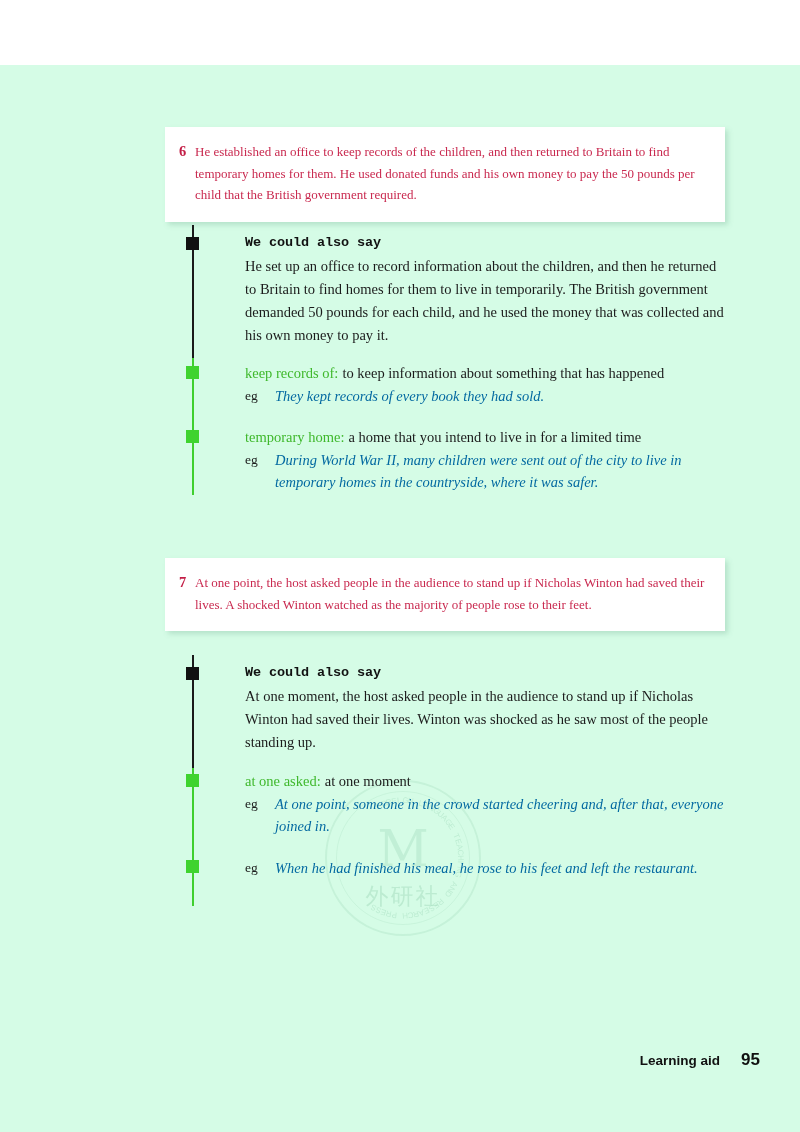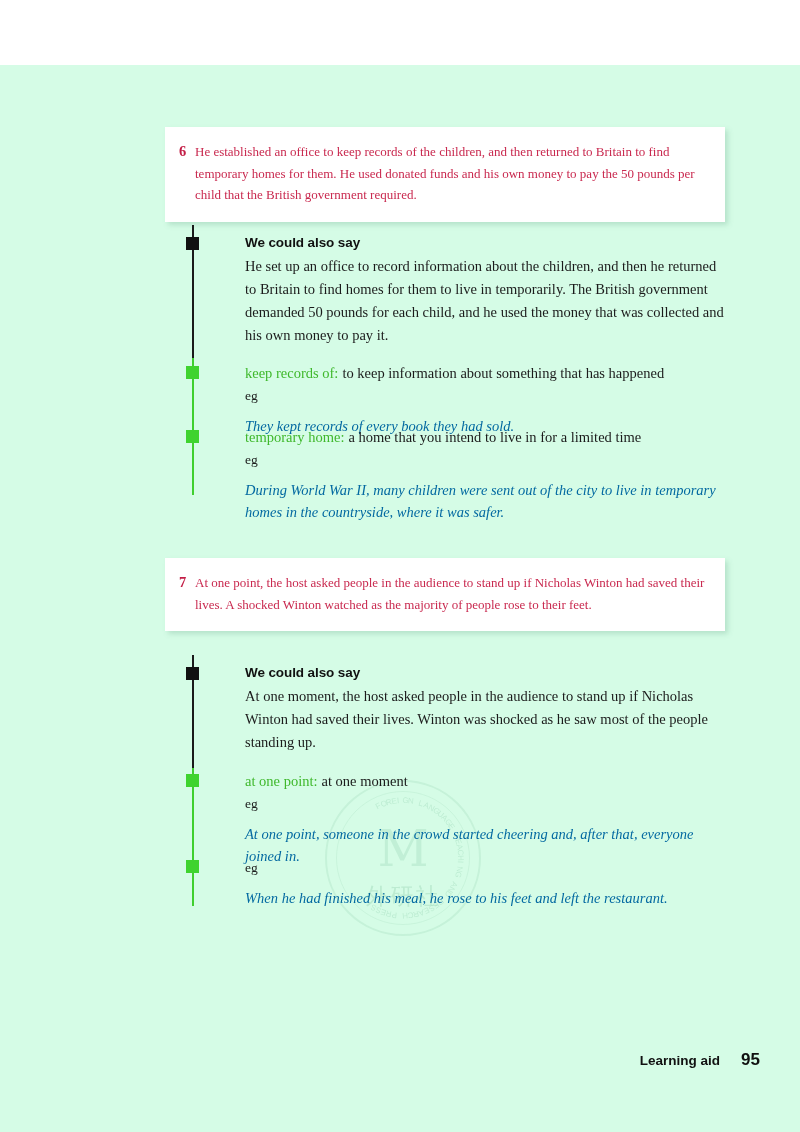--- a/index.html
+++ b/index.html
@@ -134,21 +134,21 @@
   .marker-black { background: #111111; }
   .marker-green { background: #3fd32f; }
 
   
   .block {
     position: absolute;
     left: 245px;
     width: 480px;
   }
   .block-heading {
-    font-family: Liberation Sans, sans-serif;
+    font-family: Liberation Mono, monospace;
     font-weight: bold;
     font-size: 13.5px;
     color: #111111;
     margin-bottom: 5px;
     letter-spacing: -0.1px;
   }
   .block-body {
     font-size: 14.5px;
     line-height: 23px;
     color: #1b1b1b;
@@ -161,21 +161,20 @@
   }
   .vocab-def {
     color: #1b1b1b;
     font-size: 14.5px;
     line-height: 22px;
   }
   .eg-row {
     display: flex;
     align-items: flex-start;
     margin-top: 1px;
-    flex-direction: column;
   }
   .eg-label {
     flex: 0 0 30px;
     font-size: 13.5px;
     line-height: 22px;
     color: #1b1b1b;
   }
   .eg-text {
     flex: 1;
     font-style: italic;
@@ -319,21 +318,21 @@
 <div class="marker marker-green" style="top:774px;"></div>
 <div class="marker marker-green" style="top:860px;"></div>
 
 <div class="block" style="top:665px;">
   <div class="block-heading">We could also say</div>
   <div class="block-body">At one moment, the host asked people in the audience to stand up if Nicholas Winton had saved their lives. Winton was shocked as he saw most of the people standing up.</div>
 </div>
 
 <div class="block" style="top:770px;">
   <div>
-    <span class="vocab-term">at one point:</span>
+    <span class="vocab-term">at one asked:</span>
     <span class="vocab-def">at one moment</span>
   </div>
   <div class="eg-row">
     <div class="eg-label">eg</div>
     <div class="eg-text">At one point, someone in the crowd started cheering and, after that, everyone joined in.</div>
   </div>
 </div>
 
 <div class="block" style="top:856px;">
   <div class="eg-row">

